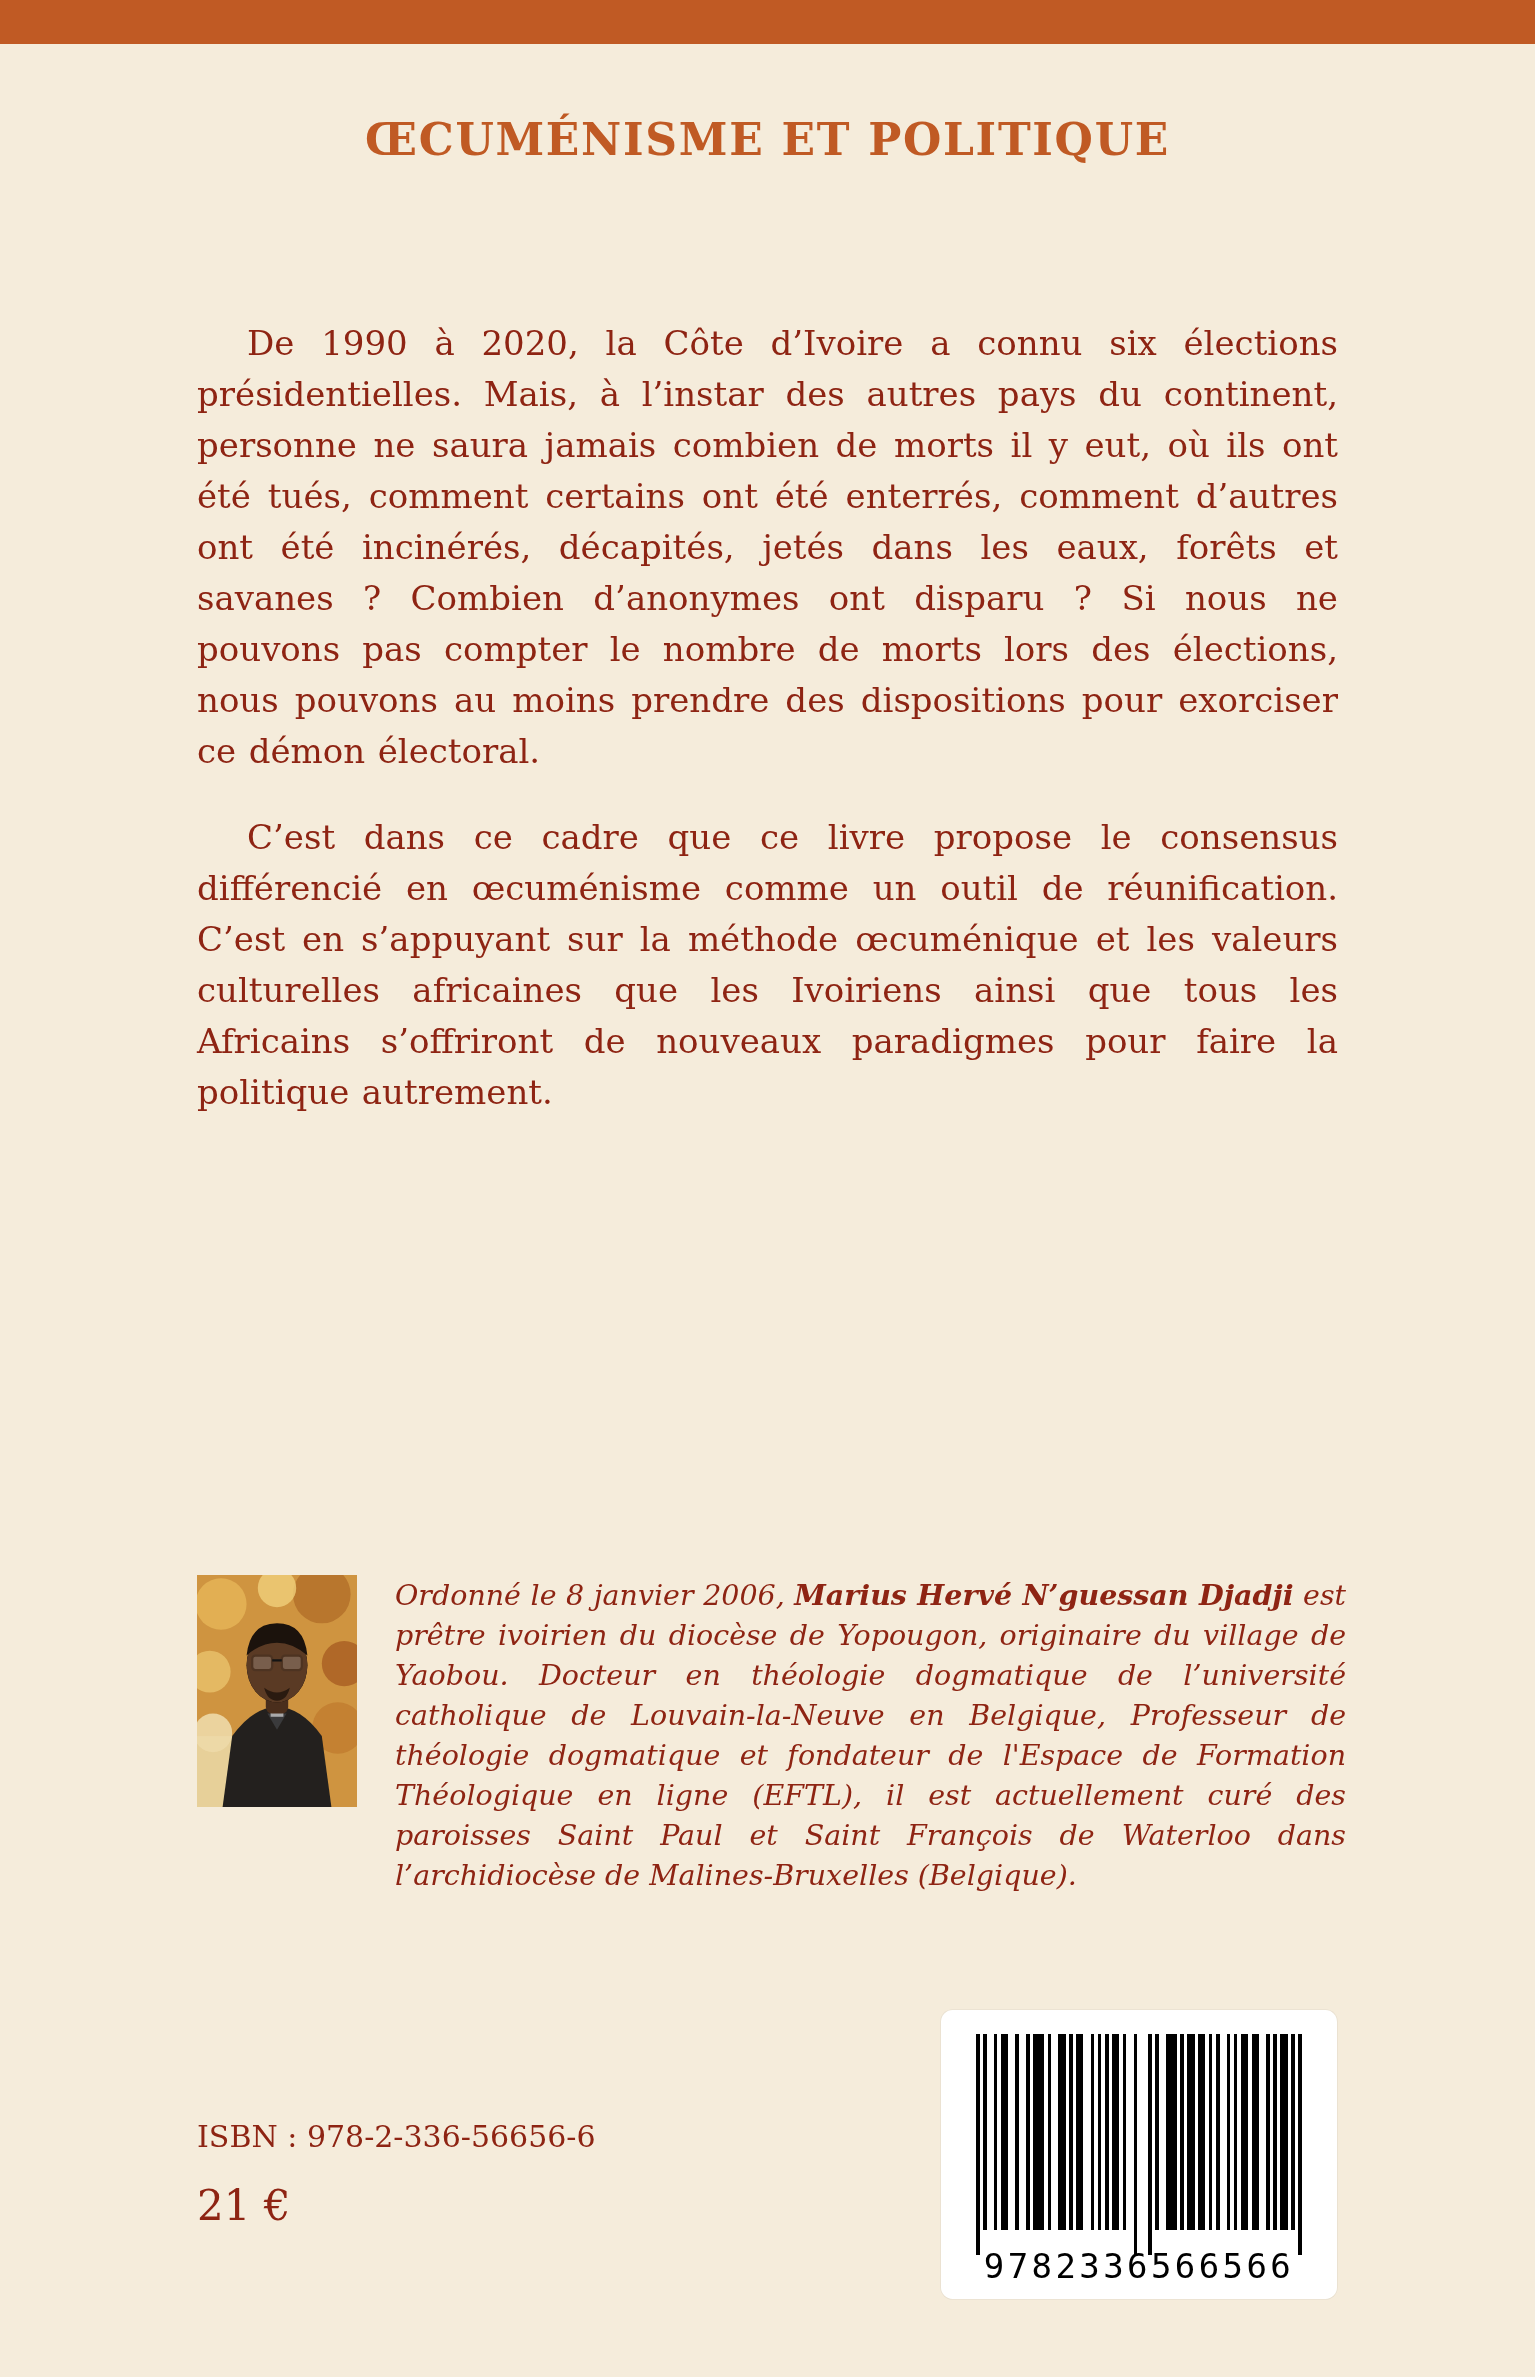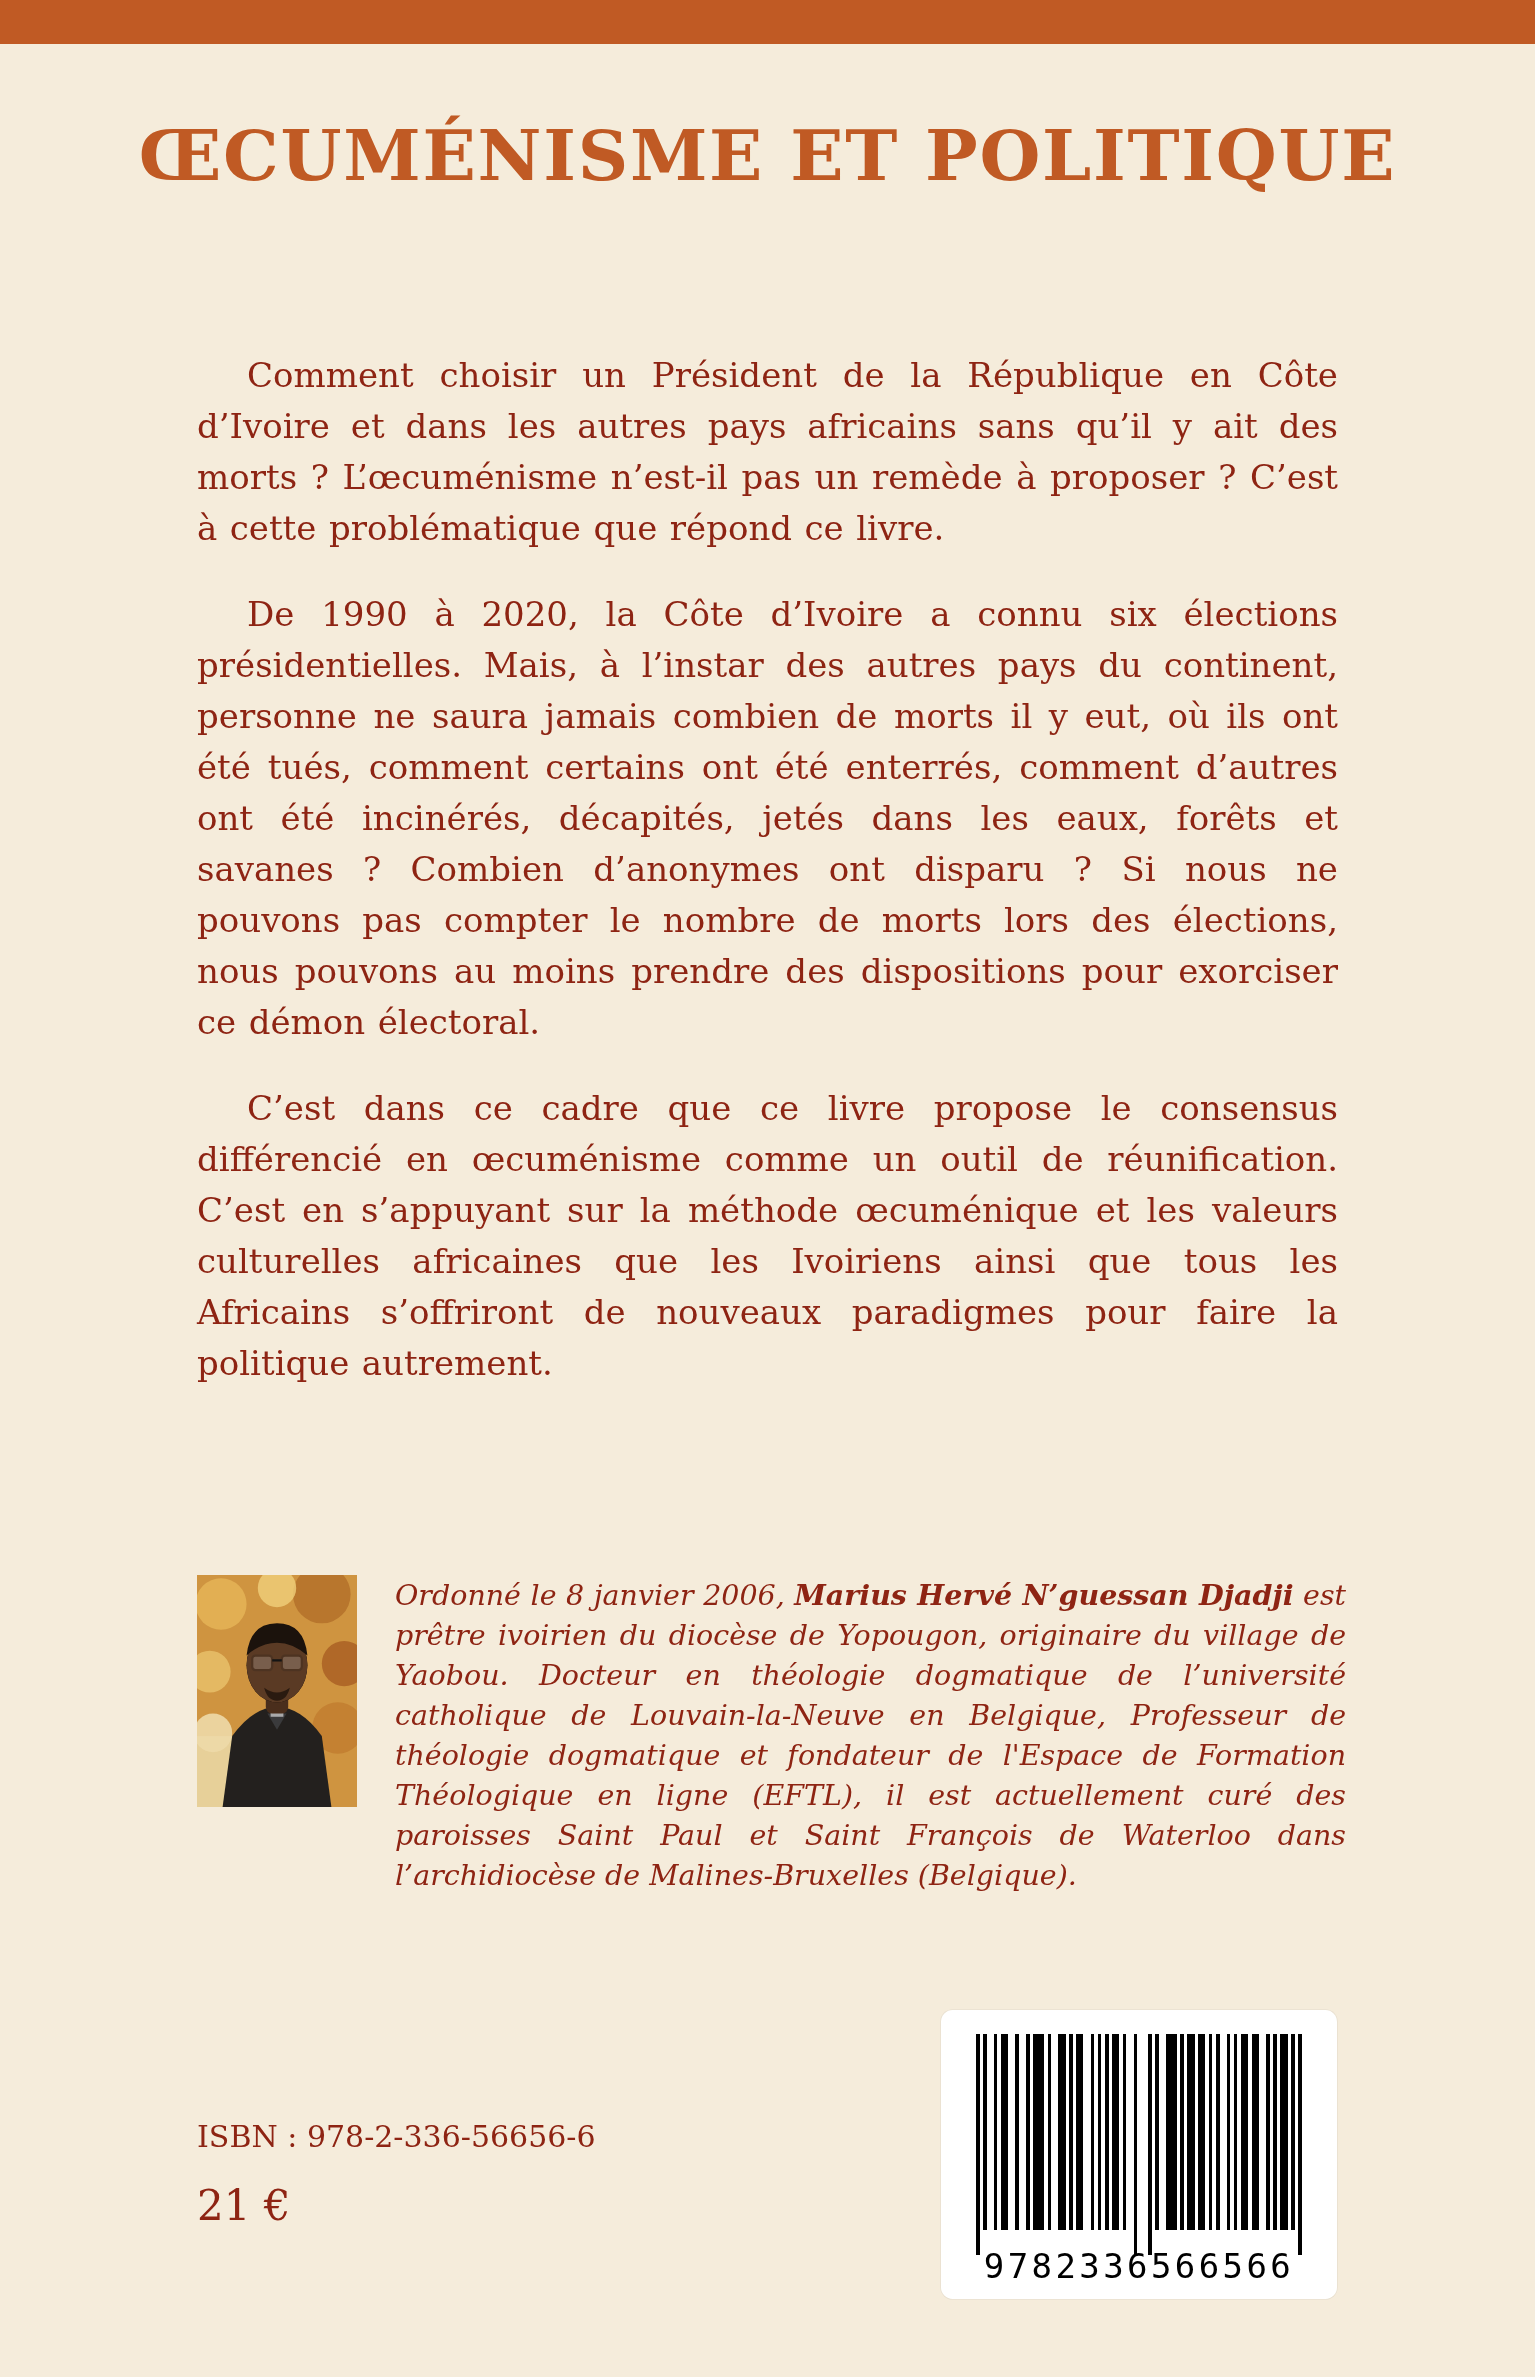--- a/index.html
+++ b/index.html
@@ -20,21 +20,21 @@
   }
   .top-bar{
     width:100%;
     height:44px;
     background:var(--accent);
   }
   .title{
     margin:70px 0 0 0;
     text-align:center;
     color:var(--accent);
-    font-size:70px;
+    font-size:44px;
     font-weight:bold;
     letter-spacing:1.7px;
     font-family:"DejaVu Serif", serif;
   }
   .synopsis{
     margin:153px 197px 0 197px;
   }
   .synopsis p{
     margin:0 0 35px 0;
     color:var(--text);
@@ -132,21 +132,20 @@
 </head>
 <body>
 
 <div class="page">
 
   <div class="top-bar"></div>
 
   <h1 class="title">ŒCUMÉNISME ET POLITIQUE</h1>
 
   <div class="synopsis">
-    <p>Comment choisir un Président de la République en Côte d’Ivoire et dans les autres pays africains sans qu’il y ait des morts ? L’œcuménisme n’est-il pas un remède à proposer ? C’est à cette problématique que répond ce livre.</p>
     <p>De 1990 à 2020, la Côte d’Ivoire a connu six élections présidentielles. Mais, à l’instar des autres pays du continent, personne ne saura jamais combien de morts il y eut, où ils ont été tués, comment certains ont été enterrés, comment d’autres ont été incinérés, décapités, jetés dans les eaux, forêts et savanes ? Combien d’anonymes ont disparu ? Si nous ne pouvons pas compter le nombre de morts lors des élections, nous pouvons au moins prendre des dispositions pour exorciser ce démon électoral.</p>
     <p>C’est dans ce cadre que ce livre propose le consensus différencié en œcuménisme comme un outil de réunification. C’est en s’appuyant sur la méthode œcuménique et les valeurs culturelles africaines que les Ivoiriens ainsi que tous les Africains s’offriront de nouveaux paradigmes pour faire la politique autrement.</p>
   </div>
 
   <div class="bio">
     <div class="photo">
       <svg width="160" height="232" viewBox="0 0 100 144" preserveAspectRatio="none">
         <rect x="0" y="0" width="100" height="144" fill="#cf9440"></rect>
         <circle cx="15" cy="18" r="16" fill="#e3b155" opacity="0.9"></circle>
         <circle cx="78" cy="12" r="18" fill="#b5722b" opacity="0.9"></circle>

